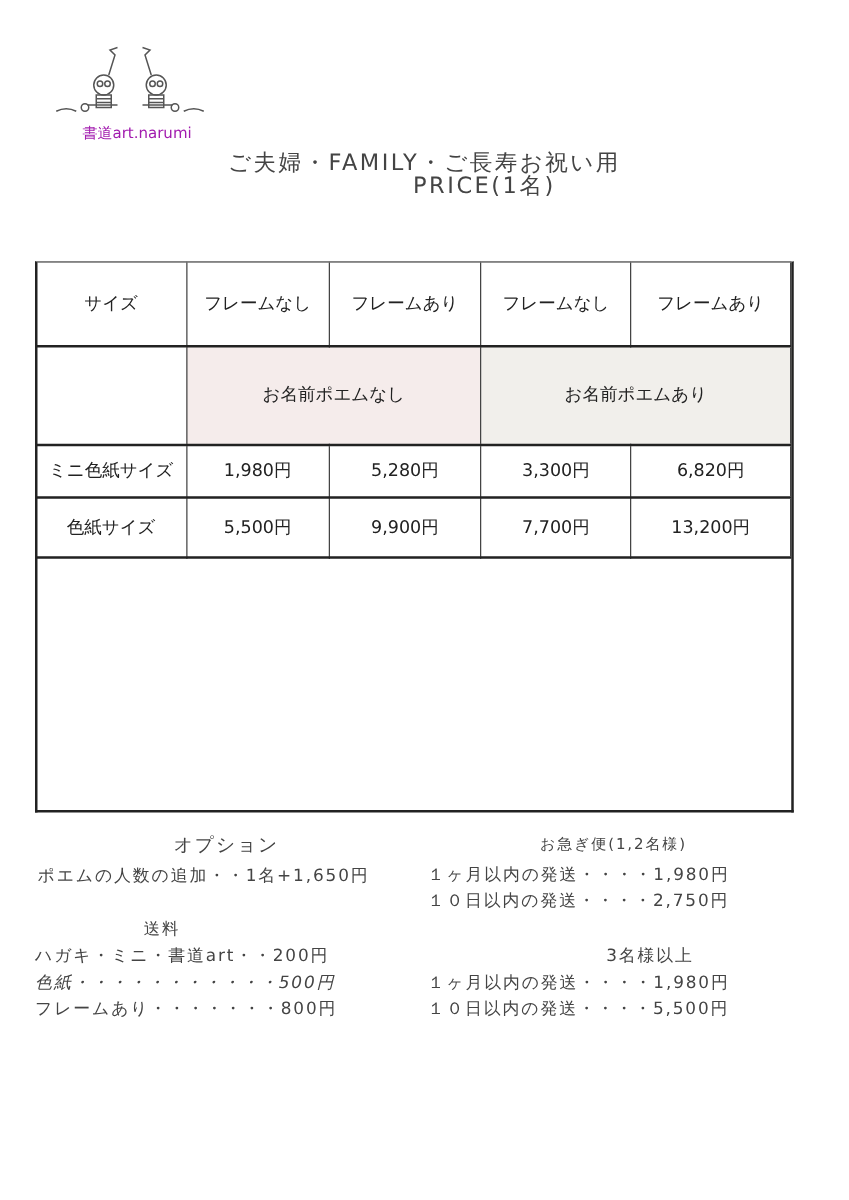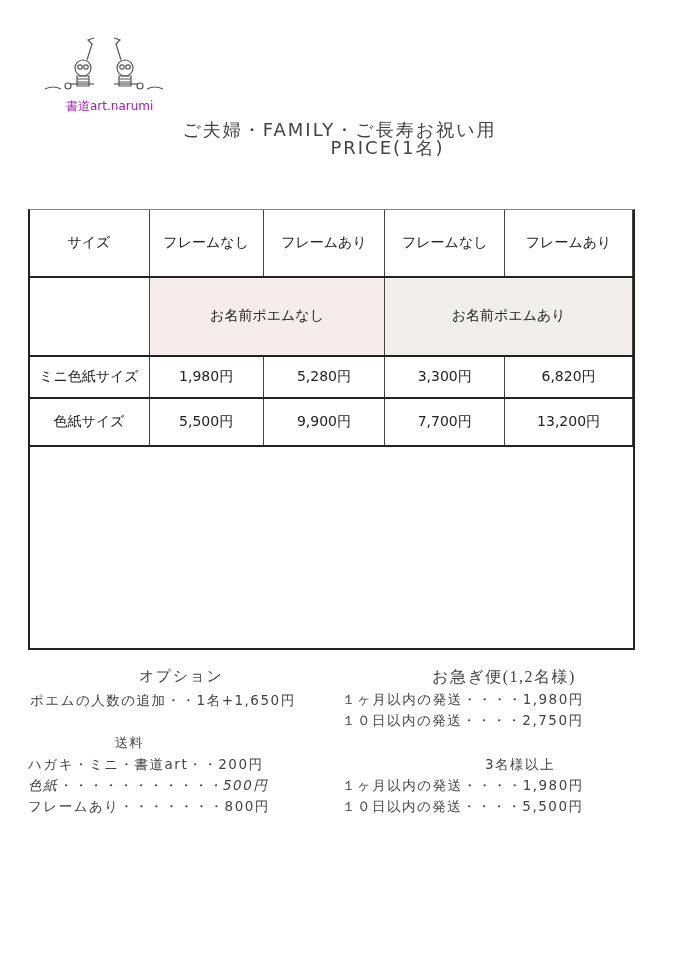--- a/index.html
+++ b/index.html
@@ -93,19 +93,19 @@
 <div class="outer"></div>
 
 <div class="sec" style="left:127px; top:667px; font-size:15px;margin-left:12px;">オプション</div>
 <div class="sec" style="left:30px; top:692px;">ポエムの人数の追加・・1名+1,650円</div>
 
 <div class="sec" style="left:115px; top:734px; font-size:13px;">送料</div>
 <div class="sec" style="left:28px; top:756px;">ハガキ・ミニ・書道art・・200円</div>
 <div class="sec" style="left:28px; top:777px;font-style:italic;">色紙・・・・・・・・・・・500円</div>
 <div class="sec" style="left:28px; top:798px;">フレームあり・・・・・・・800円</div>
 
-<div class="sec" style="left:432px; top:667px; font-size:16px;font-family:Liberation Serif, serif;">お急ぎ便(1,2名様)</div>
+<div class="sec" style="left:432px; top:667px; font-size:12px;">お急ぎ便(1,2名様)</div>
 <div class="sec" style="left:342px; top:691px;">１ヶ月以内の発送・・・・1,980円</div>
 <div class="sec" style="left:342px; top:712px;">１０日以内の発送・・・・2,750円</div>
 
 <div class="sec" style="left:485px; top:756px;">3名様以上</div>
 <div class="sec" style="left:342px; top:777px;">１ヶ月以内の発送・・・・1,980円</div>
 <div class="sec" style="left:342px; top:798px;">１０日以内の発送・・・・5,500円</div>
 
 </body></html>

